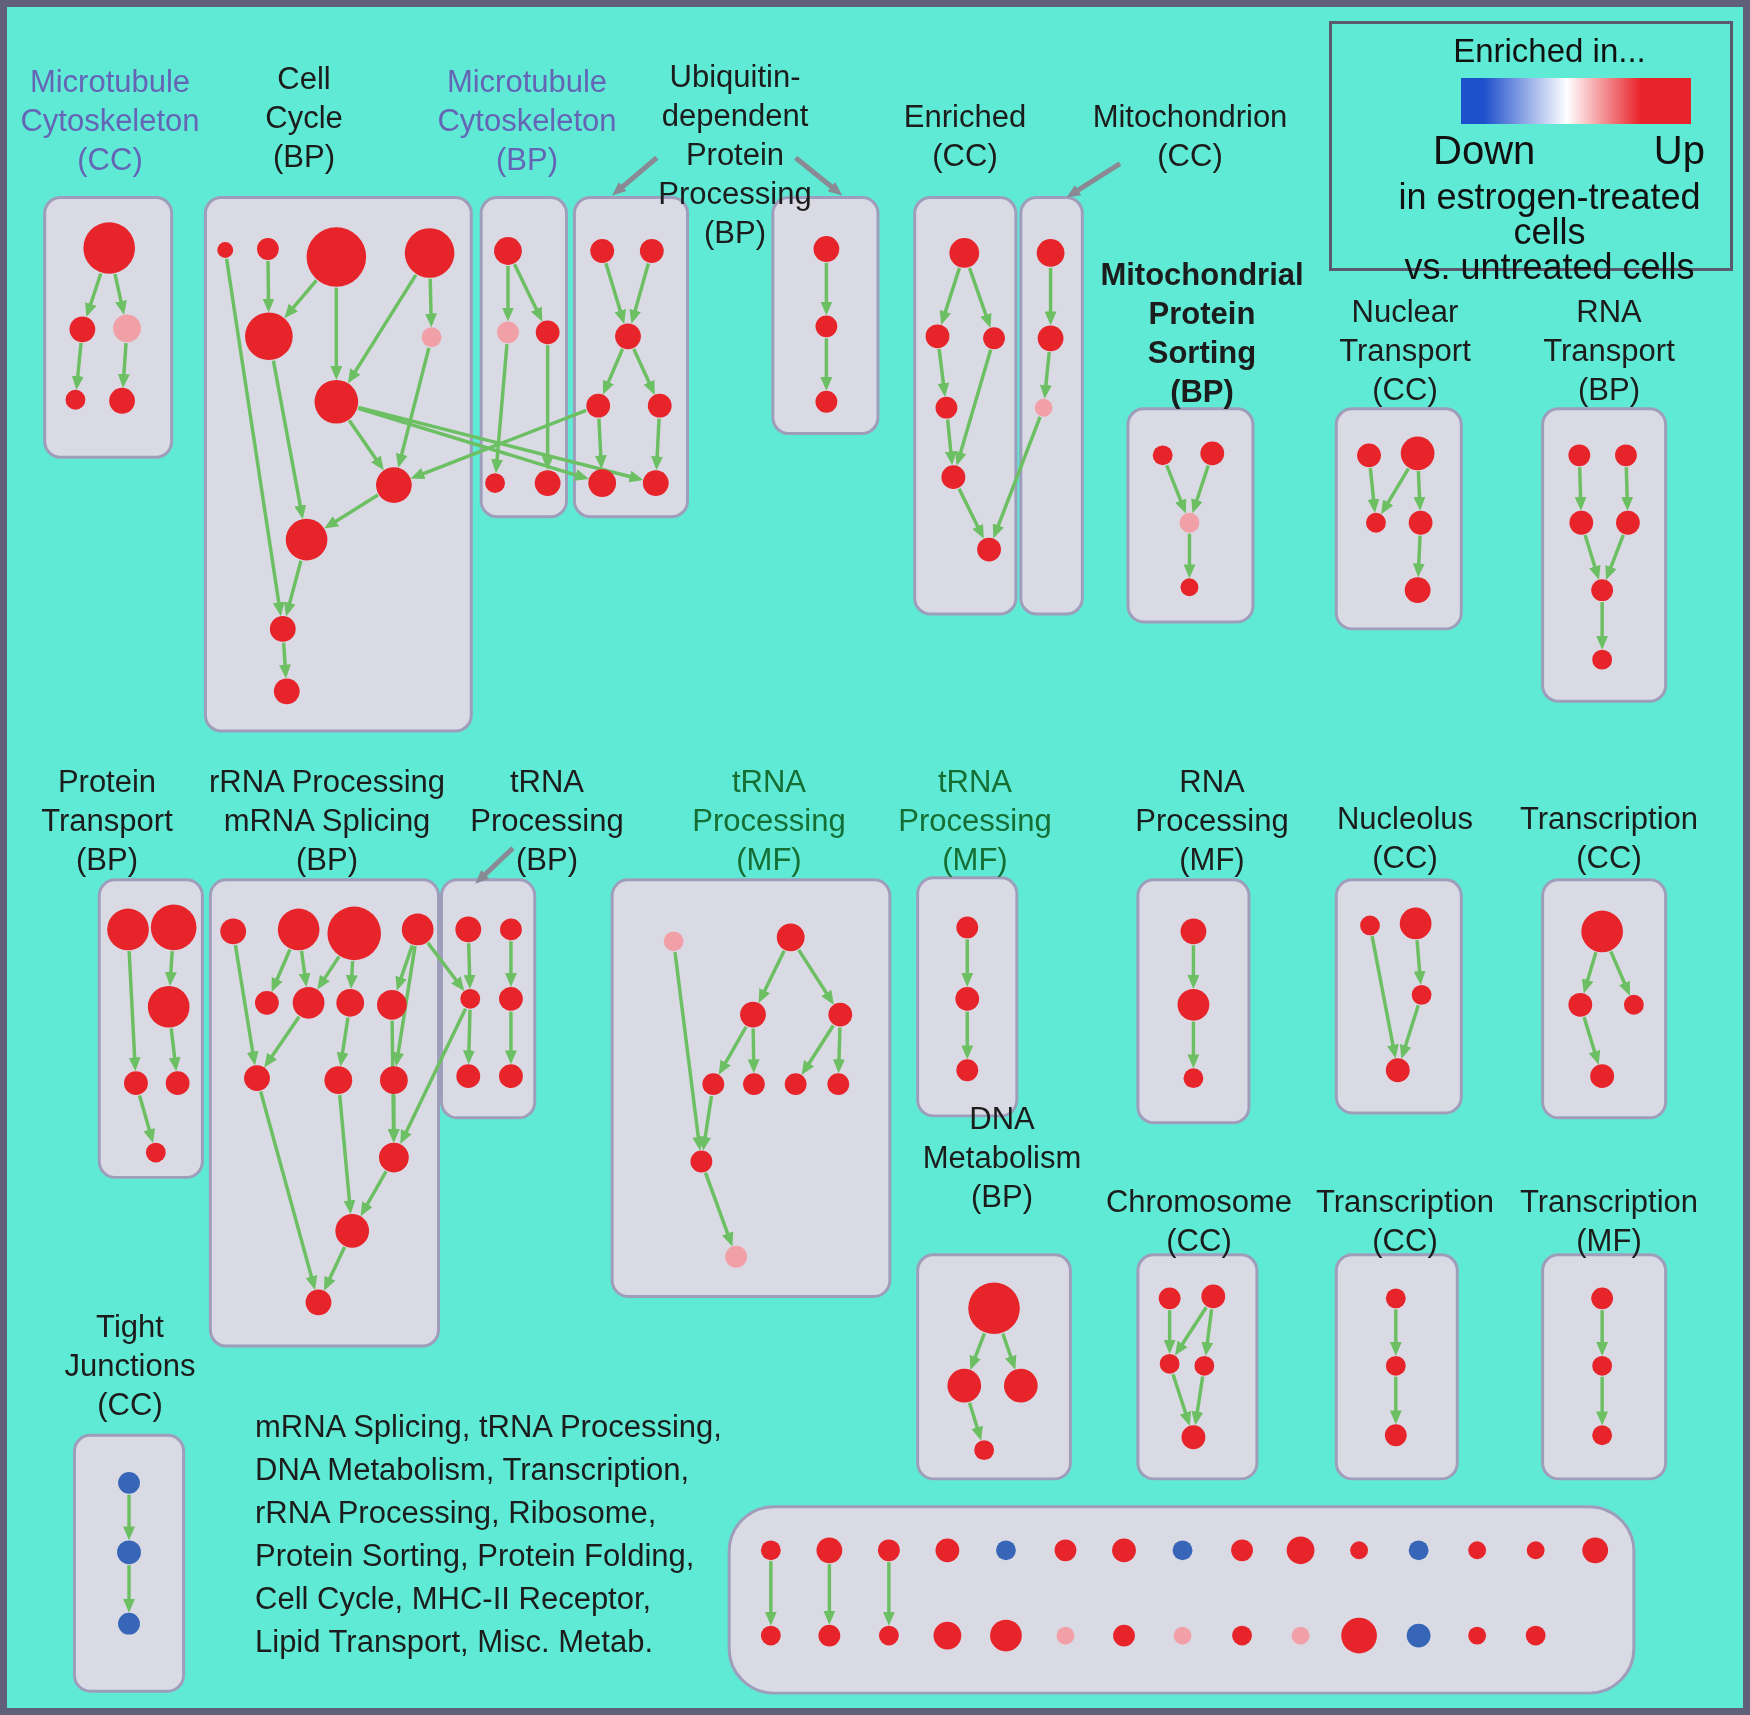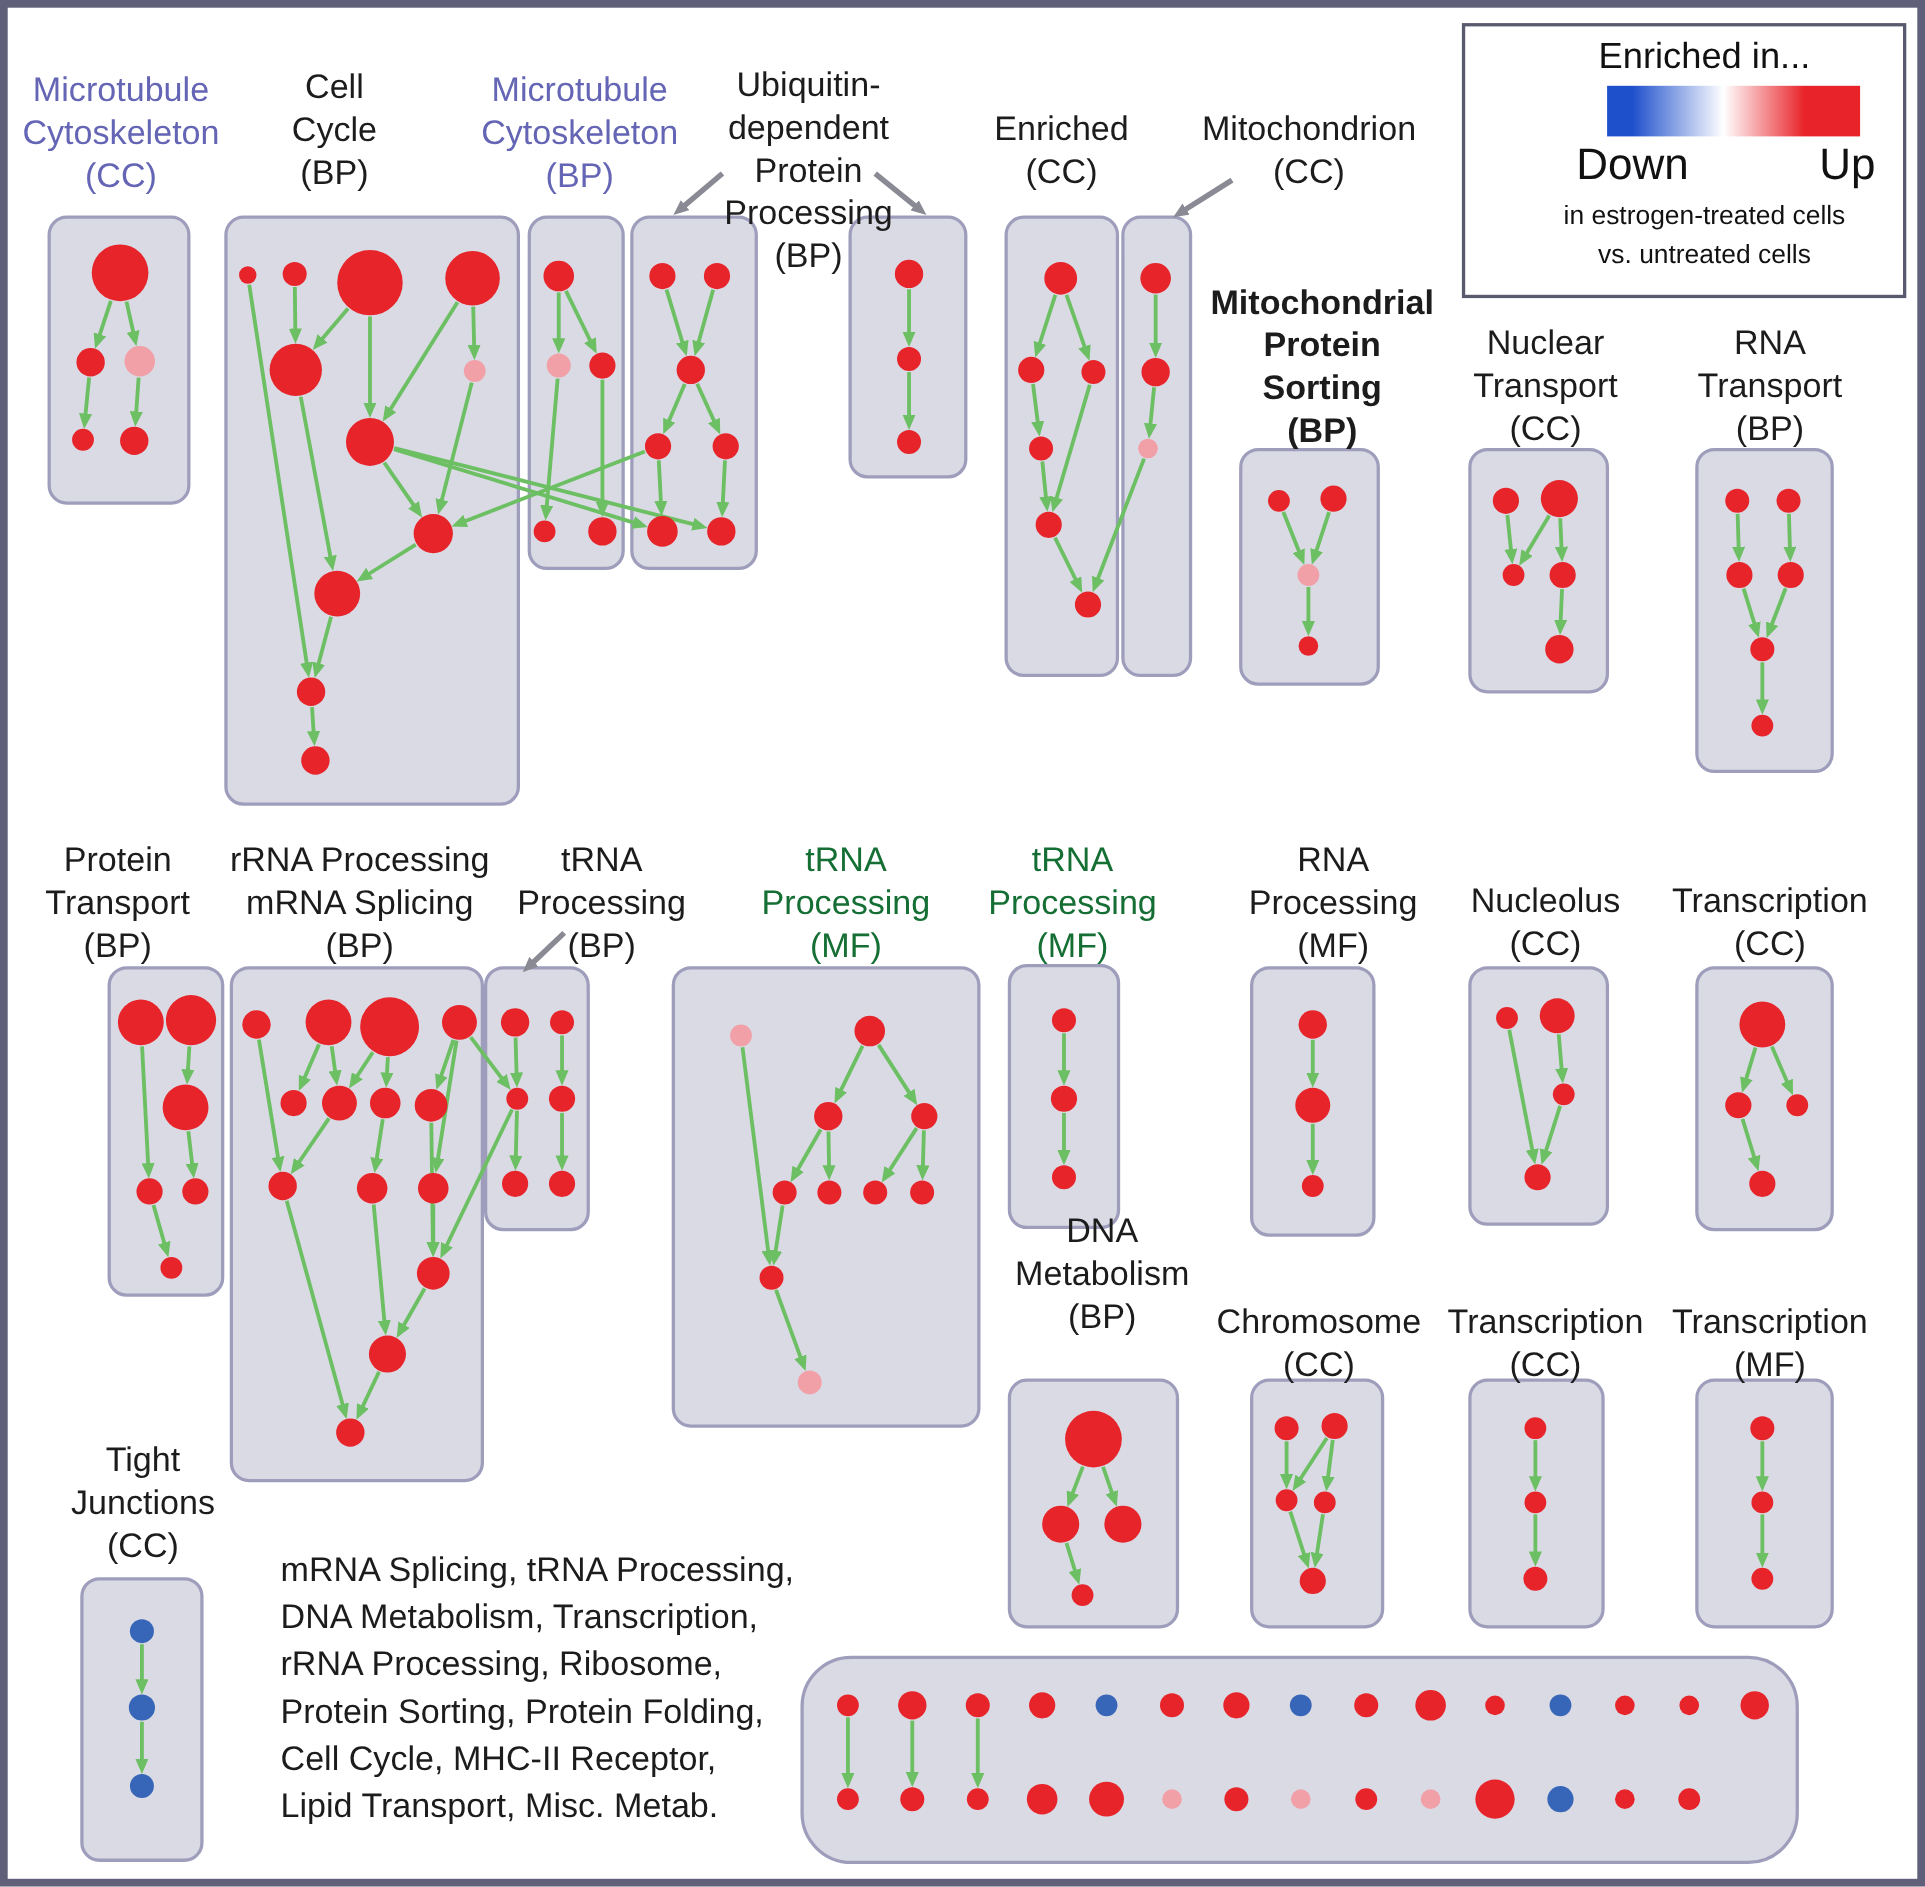--- a/index.html
+++ b/index.html
@@ -30,27 +30,27 @@
   .legend{
     position:absolute;left:1322px;top:14px;width:404px;height:250px;
     border:3px solid #5a5a6e;box-sizing:border-box;padding-left:37px;
   }
   .legend-title{font-size:33px;text-align:center;margin-top:8px;color:#111;}
   .legend-bar{width:230px;height:46px;margin:8px 0 0 92px;}
   .legend-ends{
     display:flex;justify-content:space-between;
     margin:4px 0 0 64px;width:272px;font-size:40px;color:#111;
   }
-  .legend-sub{text-align:center;font-size:24px;line-height:35px;color:#111;}
+  .legend-sub{text-align:center;font-size:36px;line-height:35px;color:#111;}
   .legend-sub.first{margin-top:6px;}
 </style>
 </head>
 <body>
 
-<div class="canvas" style="background: #ffffff;">
+<div class="canvas" style="background: #5eead4;">
   <svg id="diagram-svg" viewBox="0 0 1750 1715" preserveAspectRatio="none">
       <defs>
         <marker id="arrow-green" markerWidth="14" markerHeight="12" refX="2" refY="6" orient="auto" markerUnits="userSpaceOnUse">
           <path d="M0,0 L14,6 L0,12 Z" fill="#6cbf62"></path>
         </marker>
         <marker id="arrow-gray" markerWidth="14" markerHeight="12" refX="2" refY="6" orient="auto" markerUnits="userSpaceOnUse">
           <path d="M0,0 L14,6 L0,12 Z" fill="#8a8a94"></path>
         </marker>
       </defs>
       <rect x="38" y="192" width="128" height="262" rx="16" fill="#dadae4" stroke="#9e9ebc" stroke-width="3"></rect>

